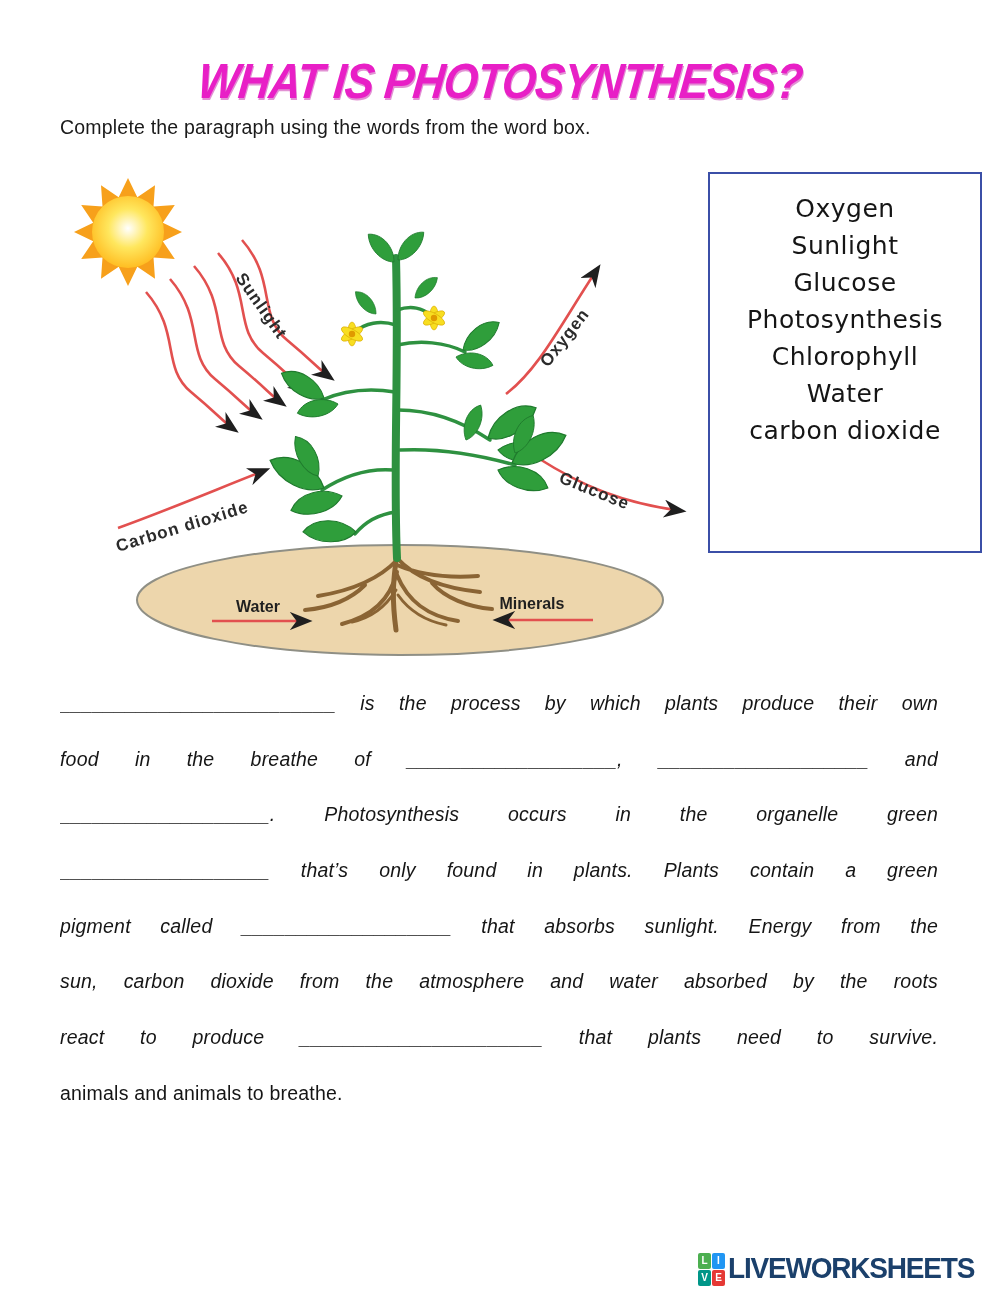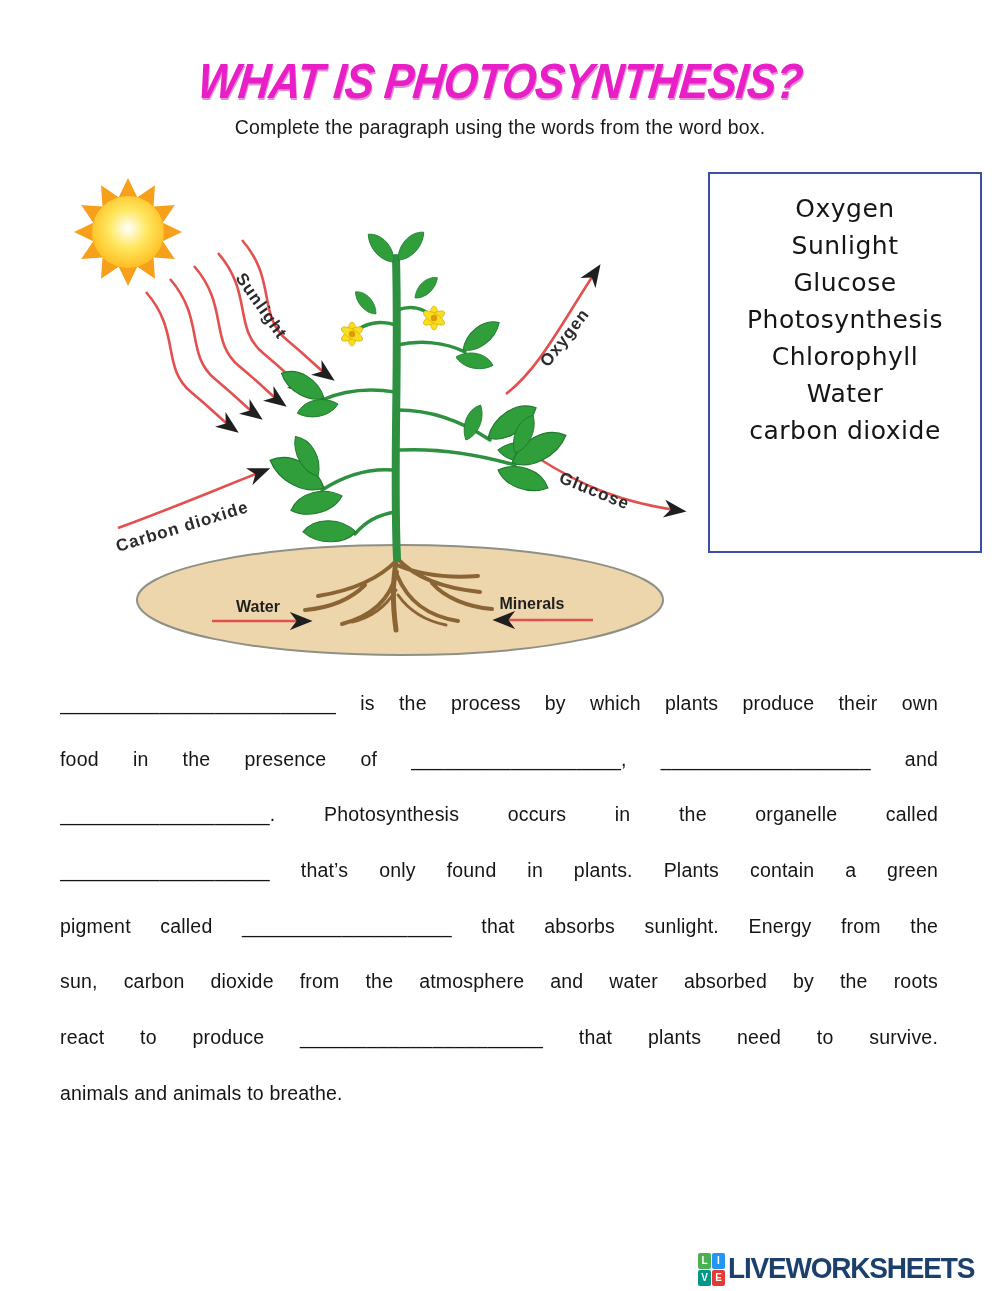--- a/index.html
+++ b/index.html
@@ -8,21 +8,21 @@
   .page-title{
     position:absolute;top:56px;left:0;width:1000px;text-align:center;
     font-family:"Liberation Sans",sans-serif;
     font-size:44px;font-weight:bold;font-style:italic;
     letter-spacing:-1px;color:var(--title);
     transform:skewX(-6deg) scaleY(1.12);
     text-shadow:1px 2px 0 rgba(190,10,160,.45);
   }
   .instruction{
     position:absolute;top:116px;left:60px;width:880px;
-    font-size:19.5px;color:#1a1a1a;letter-spacing:.2px;text-align:center;
+    font-size:19.5px;color:#1a1a1a;letter-spacing:.2px;
   }
 
   
   .diagram{position:absolute;left:60px;top:160px;width:640px;height:505px;}
   .arrow{stroke:var(--arrow);stroke-width:2.6;fill:none;marker-end:url(#ah);}
   .dlabel{font-family:"Liberation Sans",sans-serif;font-size:17px;font-weight:bold;fill:var(--label);letter-spacing:1px;}
   .dlabel2{font-family:"Liberation Sans",sans-serif;font-size:16px;font-weight:bold;fill:#1f1f1f;}
   .stem{stroke:var(--stem);fill:none;stroke-linecap:round;}
   .branch{stroke:var(--stem);stroke-width:3.5;fill:none;stroke-linecap:round;}
   .leafF{fill:var(--leaf);stroke:var(--leaf_dark);stroke-width:.8;}
@@ -39,21 +39,21 @@
     font-family:"DejaVu Sans",sans-serif;font-size:25px;line-height:37px;
     color:#151515;letter-spacing:.5px;
   }
 
   
   .para{position:absolute;left:60px;top:676px;width:878px;color:#151515;}
   .pline{
     font-size:19.5px;height:55.7px;line-height:55.7px;white-space:nowrap;
     text-align:justify;letter-spacing:.2px;
   }
-  .pline.just{text-align-last:justify;white-space:normal;height:55.7px;overflow:hidden;}
+  .pline.just{text-align-last:justify;white-space:normal;height:55.7px;overflow:hidden;font-style:italic;}
   .pline.last{text-align:left;text-align-last:left;}
 
   
   .footer{position:absolute;left:698px;top:1250px;height:38px;display:flex;align-items:center;}
   .lw-icon{display:grid;grid-template-columns:13px 13px;grid-template-rows:16px 16px;gap:1px;margin-right:3px;}
   .lw-icon .sq{display:flex;align-items:center;justify-content:center;color:#fff;
     font-size:10px;font-weight:bold;border-radius:2px;line-height:1;}
   .sq.tl{background:var(--icon_green);}
   .sq.tr{background:var(--icon_blue);}
   .sq.bl{background:var(--icon_teal);}
@@ -171,22 +171,22 @@
   <div class="word">Sunlight</div>
   <div class="word">Glucose</div>
   <div class="word">Photosynthesis</div>
   <div class="word">Chlorophyll</div>
   <div class="word">Water</div>
   <div class="word">carbon dioxide</div>
 </div>
 
 <div class="para">
   <div class="pline just">_________________________ is the process by which plants produce their own</div>
-  <div class="pline just">food in the presence of ___________________, ___________________ and</div>
-  <div class="pline just">___________________. Photosynthesis occurs in the organelle called</div>
+  <div class="pline just">food in the breathe of ___________________, ___________________ and</div>
+  <div class="pline just">___________________. Photosynthesis occurs in the organelle green</div>
   <div class="pline just">___________________ that’s only found in plants. Plants contain a green</div>
   <div class="pline just">pigment called ___________________ that absorbs sunlight. Energy from the</div>
   <div class="pline just">sun, carbon dioxide from the atmosphere and water absorbed by the roots</div>
   <div class="pline just">react to produce ______________________ that plants need to survive.</div>
   <div class="pline last">animals and animals to breathe.</div>
 </div>
 
 <div class="footer">
   <div class="lw-icon">
     <span class="sq tl">L</span>

